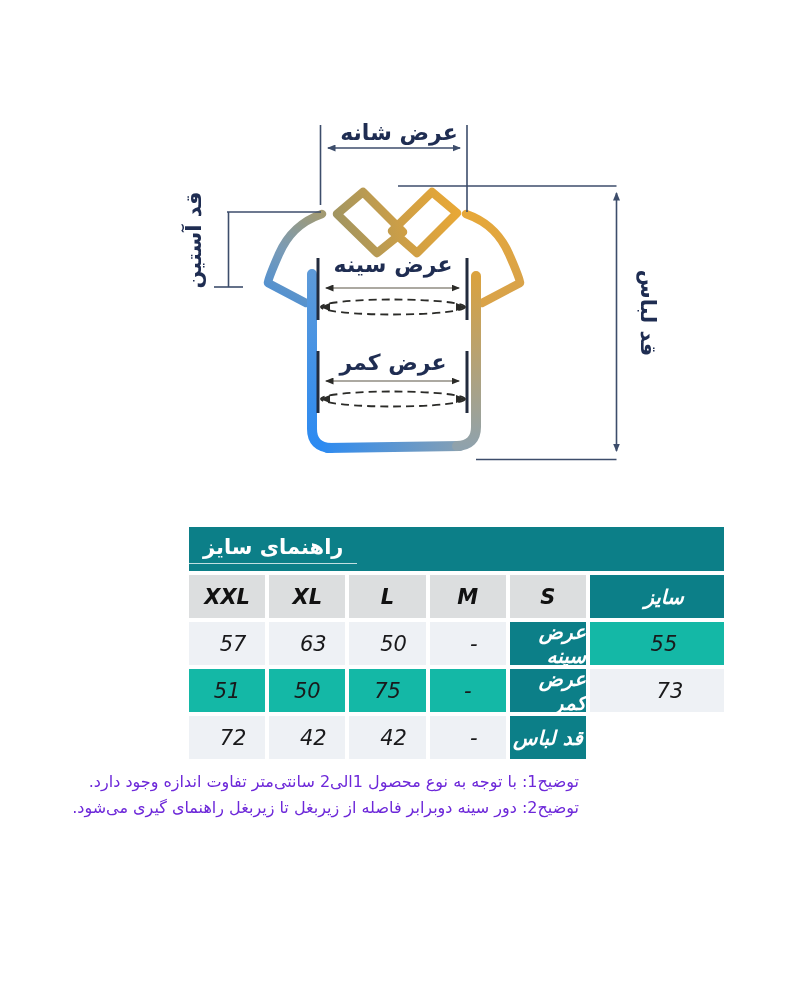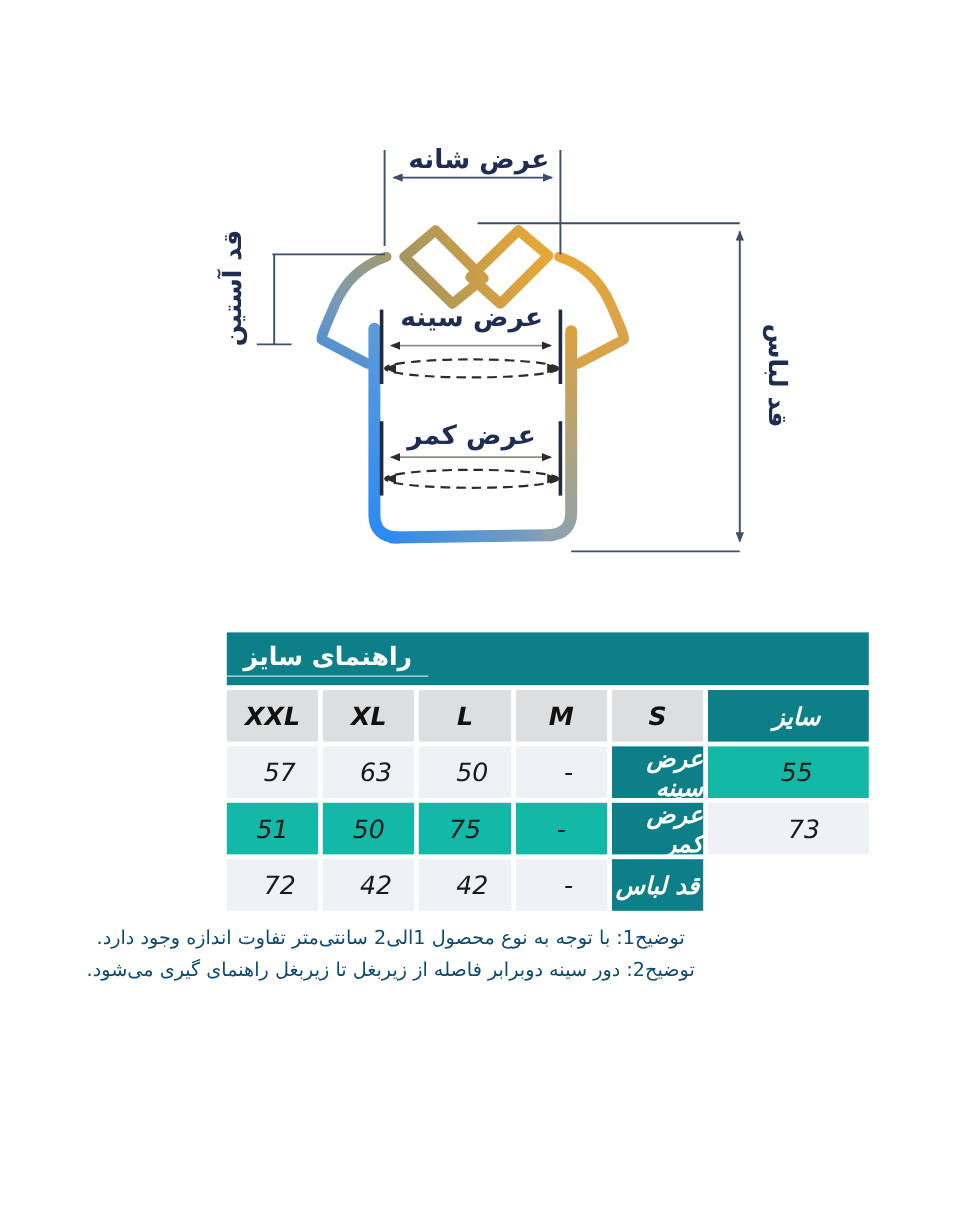--- a/index.html
+++ b/index.html
@@ -16,22 +16,22 @@
                   border-bottom:1.5px solid rgba(255,255,255,.75);padding:0 14px 4px 14px;}
   .tbl-grid{display:grid;grid-template-columns:repeat(5,1fr) 148px;gap:4px;}
   .cell{height:43px;display:flex;align-items:center;justify-content:center;
         font-size:21px;color:#19191b;font-style:italic;}
   .cell.head{background:#dcdedf;font-weight:bold;color:#111;}
   .cell.light{background:#eef1f5;padding-left:12px;}
   .cell.mid{background:#14b8a6;}
   .cell.tlabel{background:#0c7f88;color:#fff;font-weight:bold;font-size:20px;}
 
   
-  .notes{position:absolute;top:769px;right:145px;text-align:center;direction:rtl;
-         color:#0c4a6e;font-size:16px;line-height:26px;margin-left:28px;}
+  .notes{position:absolute;top:769px;right:145px;text-align:right;direction:rtl;
+         color:#6d28d9;font-size:16px;line-height:26px;margin-left:28px;}
 </style>
 </head>
 <body>
 
 <div class="page">
 
   <svg width="800" height="515" viewBox="0 0 800 515">
     <defs>
       <linearGradient id="gCollar" gradientUnits="userSpaceOnUse" x1="337" y1="235" x2="457" y2="205">
         <stop offset="0" stop-color="#a09562"></stop>

